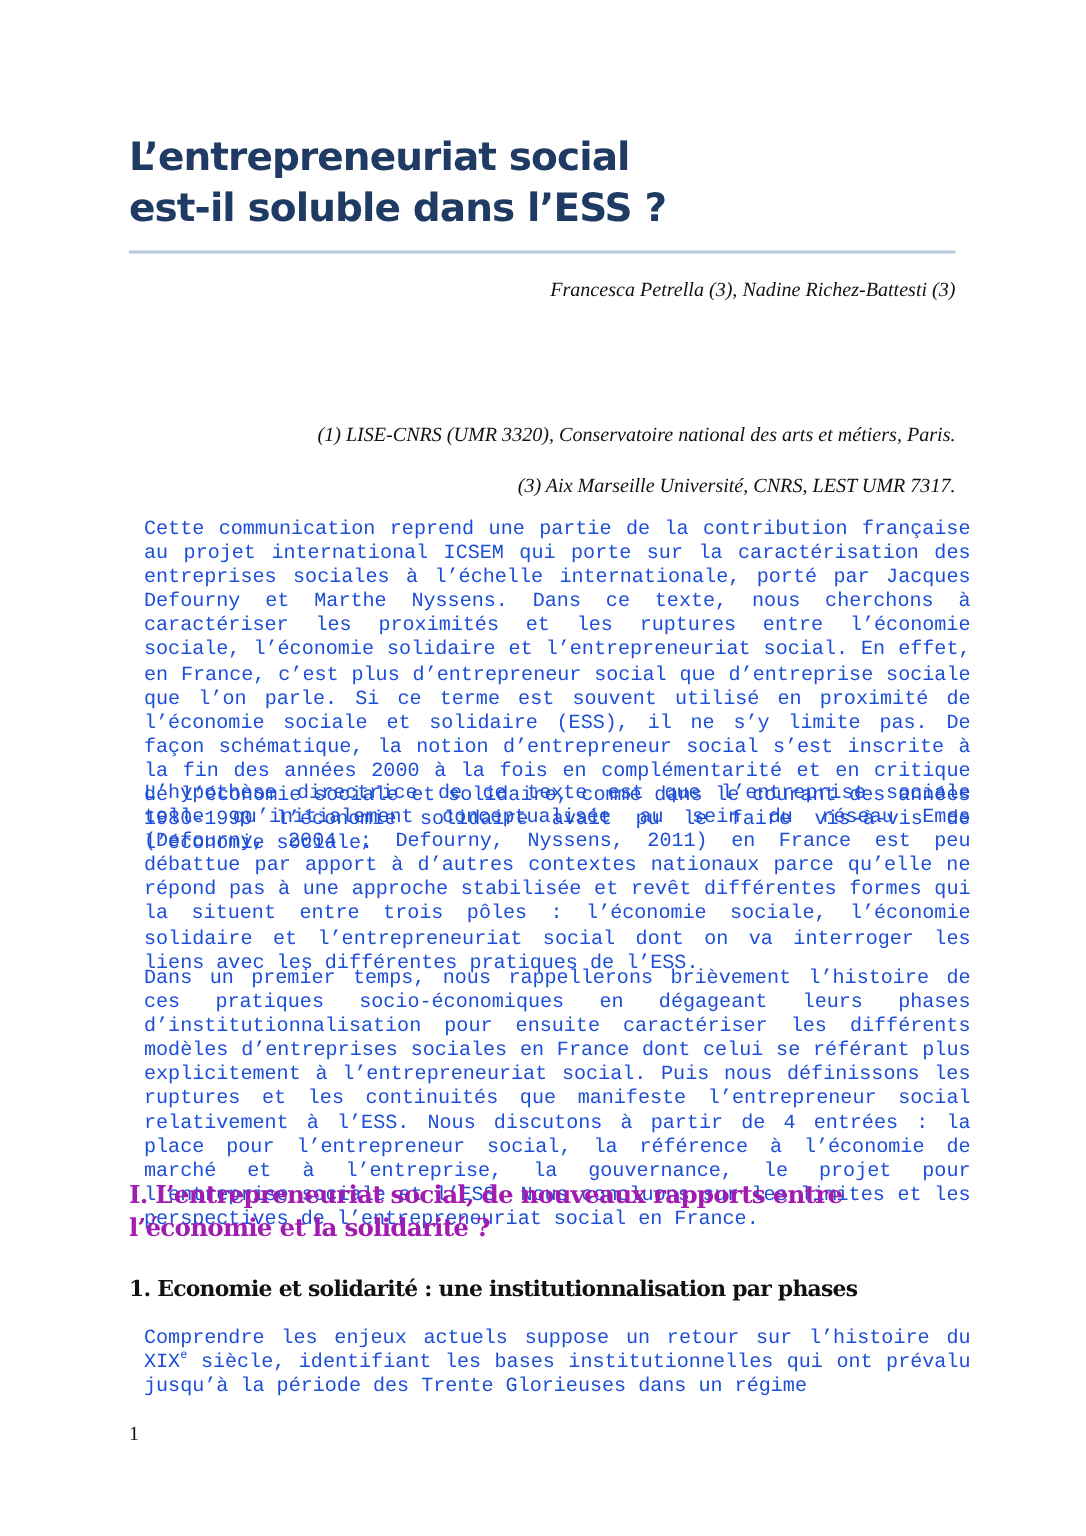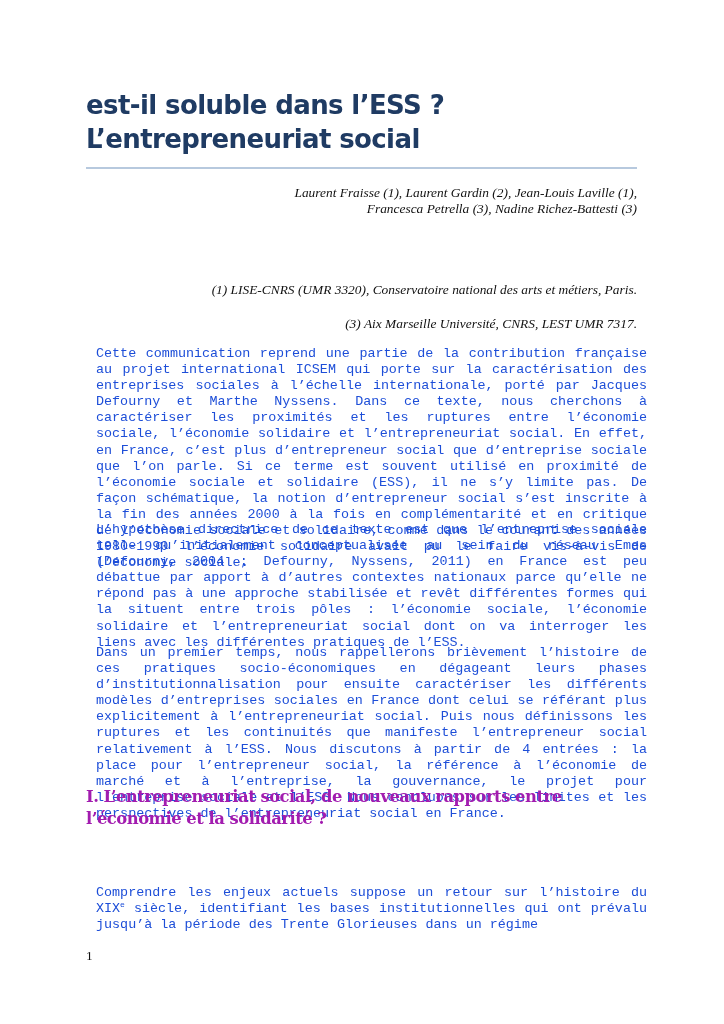--- a/index.html
+++ b/index.html
@@ -47,35 +47,35 @@
     font-family: "Liberation Serif", serif; font-size: 13.4px; color: #111111;
   }
   sup { font-size: 8px; line-height: 0; }
 </style>
 </head>
 <body>
 
 <div class="page">
 
   <div class="title">
+    <div>L’entrepreneuriat social</div>
     <div>est-il soluble dans l’ESS ?</div>
-    <div>L’entrepreneuriat social</div>
   </div>
   <div class="title-rule"></div>
 
   <div class="authors">
-    <div>Laurent Fraisse (1), Laurent Gardin (2), Jean-Louis Laville (1),</div>
     <div>Francesca Petrella (3), Nadine Richez-Battesti (3)</div>
   </div>
 
   <div class="aff aff1">(1) LISE-CNRS (UMR 3320), Conservatoire national des arts et métiers, Paris.</div>
   <div class="aff aff3">(3) Aix Marseille Université, CNRS, LEST UMR 7317.</div>
 
   <p class="para p1">Cette communication reprend une partie de la contribution française au projet international ICSEM qui porte sur la caractérisation des entreprises sociales à l’échelle internationale, porté par Jacques Defourny et Marthe Nyssens. Dans ce texte, nous cherchons à caractériser les proximités et les ruptures entre l’économie sociale, l’économie solidaire et l’entrepreneuriat social. En effet, en France, c’est plus d’entrepreneur social que d’entreprise sociale que l’on parle. Si ce terme est souvent utilisé en proximité de l’économie sociale et solidaire (ESS), il ne s’y limite pas. De façon schématique, la notion d’entrepreneur social s’est inscrite à la fin des années 2000 à la fois en complémentarité et en critique de l’économie sociale et solidaire, comme dans le courant des années 1980-1990 l’économie solidaire avait pu le faire vis-à-vis de l’économie sociale.</p>
   <p class="para p2">L’hypothèse directrice de ce texte est que l’entreprise sociale telle qu’initialement conceptualisée au sein du réseau Emes (Defourny, 2004 ; Defourny, Nyssens, 2011) en France est peu débattue par apport à d’autres contextes nationaux parce qu’elle ne répond pas à une approche stabilisée et revêt différentes formes qui la situent entre trois pôles : l’économie sociale, l’économie solidaire et l’entrepreneuriat social dont on va interroger les liens avec les différentes pratiques de l’ESS.</p>
   <p class="para p3">Dans un premier temps, nous rappellerons brièvement l’histoire de ces pratiques socio-économiques en dégageant leurs phases d’institutionnalisation pour ensuite caractériser les différents modèles d’entreprises sociales en France dont celui se référant plus explicitement à l’entrepreneuriat social. Puis nous définissons les ruptures et les continuités que manifeste l’entrepreneur social relativement à l’ESS. Nous discutons à partir de 4 entrées : la place pour l’entrepreneur social, la référence à l’économie de marché et à l’entreprise, la gouvernance, le projet pour l’entreprise sociale et l’ESS. Nous concluons sur les limites et les perspectives de l’entrepreneuriat social en France.</p>
 
   <div class="h1">I. L’entrepreneuriat social, de nouveaux rapports entre l’économie et la solidarité ?</div>
+  <div class="h2">1. Economie et solidarité : une institutionnalisation par phases</div>
 
   <p class="para p4"><span>Comprendre les enjeux actuels suppose un retour sur l’histoire du XIX</span><sup>e</sup><span> siècle, identifiant les bases institutionnelles qui ont prévalu jusqu’à la période des Trente Glorieuses dans un régime</span></p>
 
   <div class="page-number">1</div>
 </div>
 
 </body></html>

